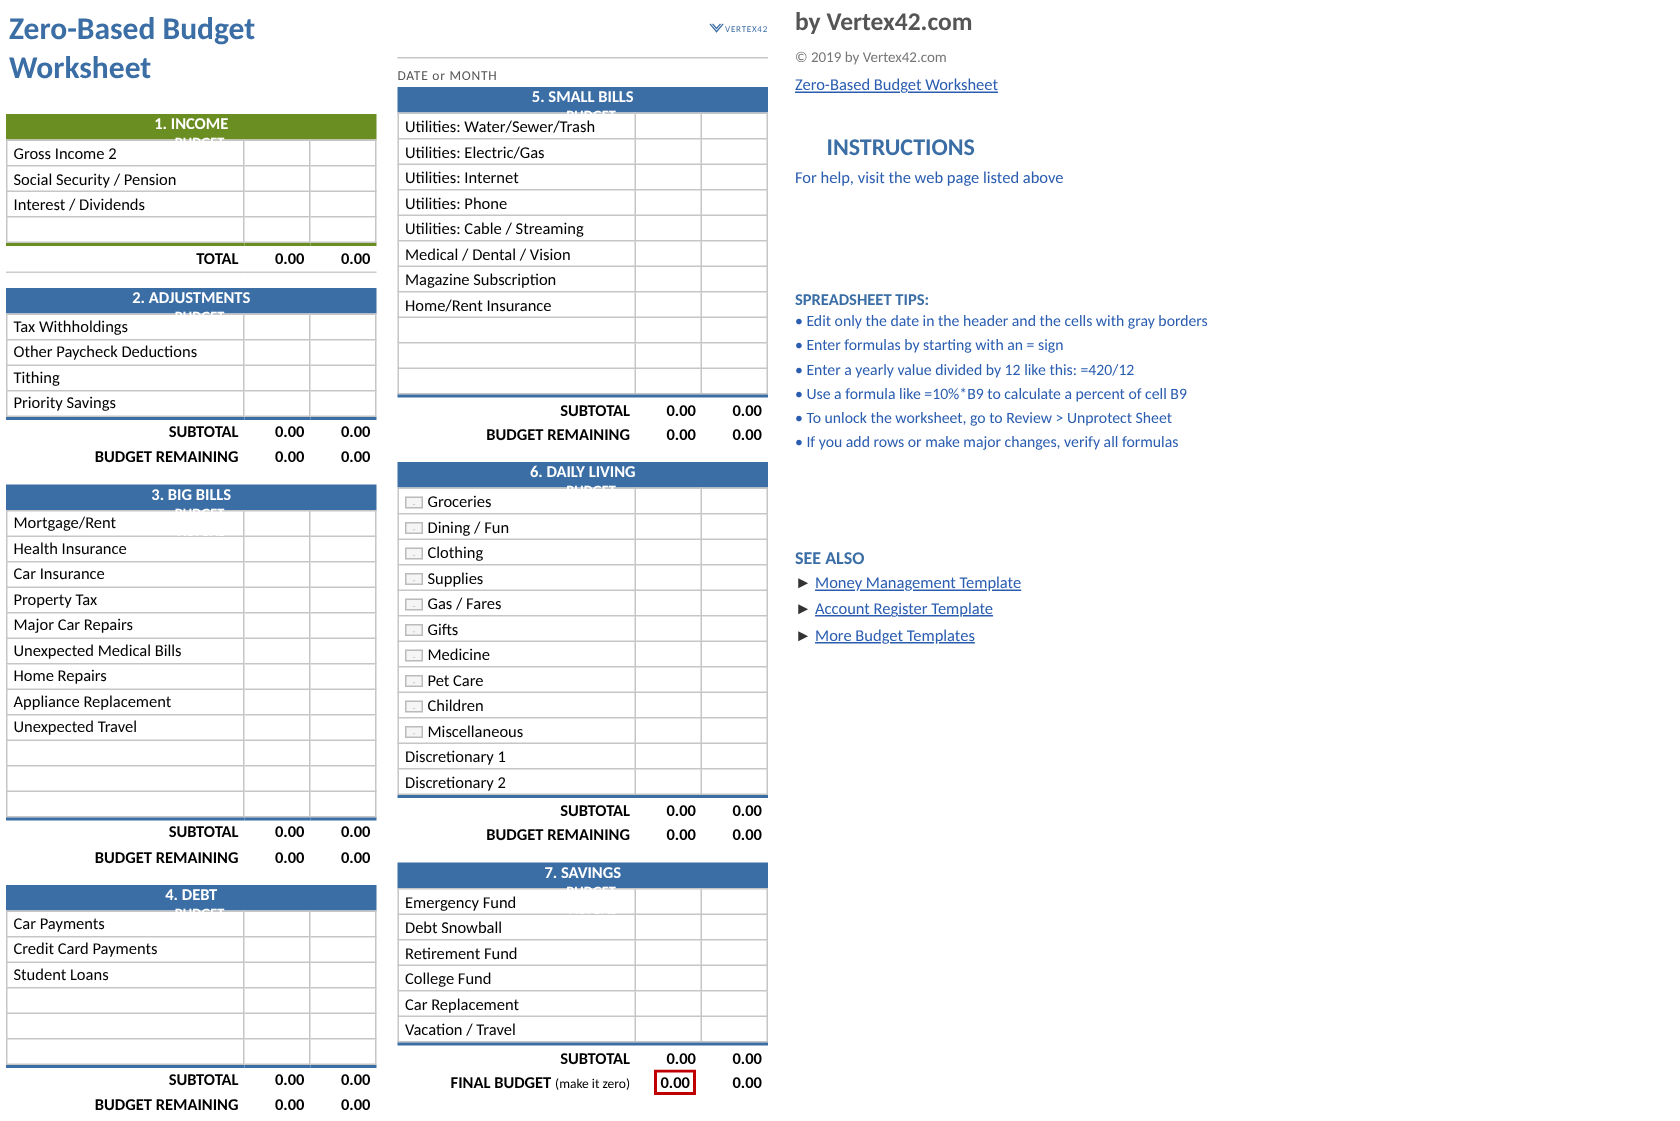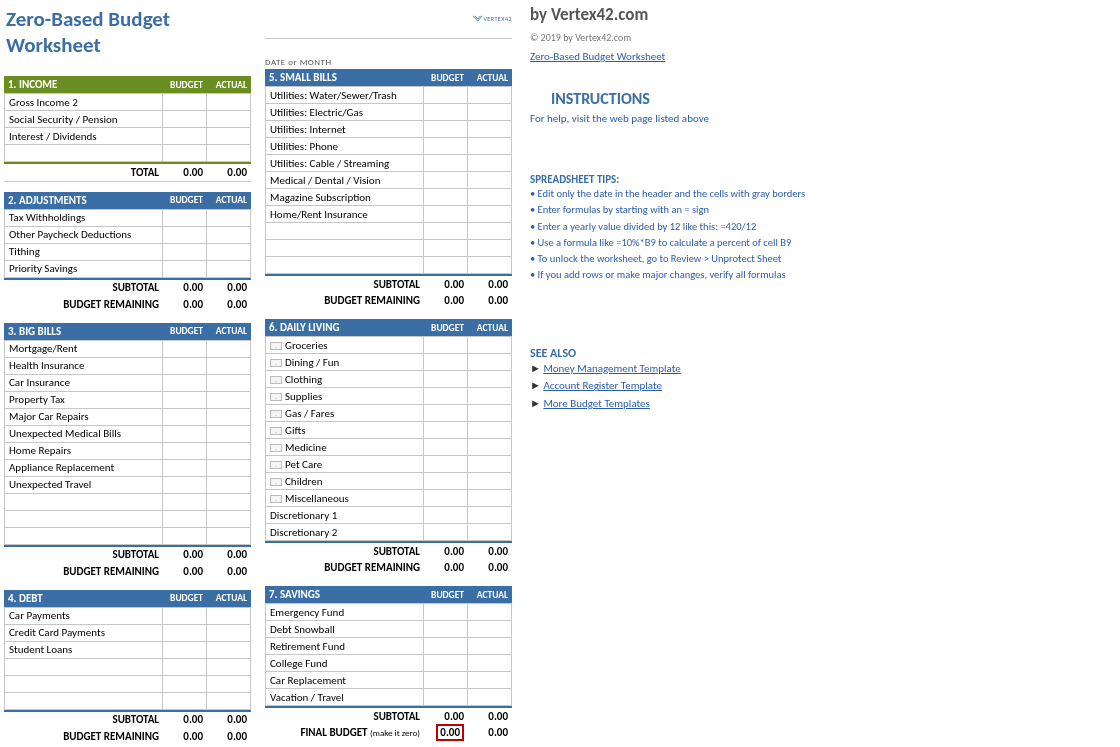--- a/index.html
+++ b/index.html
@@ -4,22 +4,22 @@
 <style>
 * { margin:0; padding:0; box-sizing:border-box; }
 body { font-family: Calibri, Arial, sans-serif; font-size:11px; background:#fff; color:#000; padding:4px; width:1120px;}
 .wrap { display:flex; gap:18px; }
 .sheet { display:flex; gap:14px; }
 .col { width:247px; }
 .title-row { display:flex; align-items:center; justify-content:space-between; }
 .main-title { font-size:21px; font-weight:bold; color:#3b6ea5; padding:2px 0 0 2px;}
 .logo { width:40px; height:30px; display:flex; align-items:center; justify-content:center; color:#3b6ea5; font-size:8px;}
 .logo svg { display:block; }
-.date-label { font-size:9px; letter-spacing:0.5px; border-top:1px solid #c6c6c6; padding-top:17px; margin-top:4px; color:#555;}
-.sec-head { display:flex; align-items:center; color:#fff; font-weight:bold; height:17px; padding:0 4px; font-size:11px;}
+.date-label { font-size:9px; letter-spacing:0.5px; border-top:1px solid #c6c6c6; padding-top:6px; margin-top:4px; color:#555;}
+.sec-head { display:flex; align-items:center; color:#fff; font-weight:bold; height:17px; padding:0 4px; font-size:11px;flex-direction:column;}
 .sec-head .label { flex:1; }
 .sec-head .bcol, .sec-head .acol { width:44px; text-align:right; font-size:9.5px; font-weight:bold;}
 .green { background:#6b8e23; }
 .blue  { background:#3b6ea5; }
 table { width:100%; border-collapse:collapse; table-layout:fixed;}
 td { border:1px solid #c6c6c6; height:17px; padding:1px 4px; font-size:11px; overflow:hidden; white-space:nowrap;}
 td.num { text-align:right; width:44px;}
 .subtotal-row td { border:none; font-weight:bold; text-align:right; height:17px; padding:1px 4px;}
 .budrem-row td { border:none; font-weight:bold; text-align:right; height:17px; padding:1px 4px;}
 .total-row td { border:none; border-top:2px solid #6b8e23; border-bottom:1px solid #ccc; font-weight:bold; text-align:right; padding:1px 4px; height:18px;}
@@ -28,21 +28,21 @@
 .finalbox { border:2px solid #c00000; padding:0 2px;}
 .makeit { font-weight:normal; font-size:9px;}
 .icon-env { display:inline-block; width:12px; height:8px; border:1px solid #bbb; vertical-align:middle; margin-right:3px; position:relative; background:#f5f5f5;}
 .icon-env:after { content:""; position:absolute; top:0; left:0; right:0; height:4px; border-bottom:1px solid #bbb; clip-path:polygon(0 0,50% 100%,100% 0);}
 .side { width:280px; font-size:11px; color:#333;}
 .by { font-size:17px; font-weight:bold; color:#555; }
 .copy { font-size:10px; color:#777; margin-top:6px;}
 .side a { color:#2a5db0; text-decoration:underline; font-size:11px;}
 .side h3 { color:#3b6ea5; font-size:16px; font-weight:bold; margin-top:26px;padding-left:21px;}
 .side .help { color:#2a5db0; font-size:11px; margin-top:4px;}
-.tips-h { color:#3b6ea5; font-size:11px; font-weight:bold; margin-top:48px;}
+.tips-h { color:#3b6ea5; font-size:11px; font-weight:bold; margin-top:68px;}
 .tips li { list-style:none; color:#2a5db0; font-size:10.5px; line-height:1.55;}
 .seealso { color:#3b6ea5; font-weight:bold; font-size:12px; margin-top:62px;}
 .seealso-list div { color:#333; font-size:11px; line-height:1.6;}
 .seealso-list a { color:#2a5db0;}
 </style>
 </head>
 <body>
 
 <div class="wrap">
 <div class="sheet">

